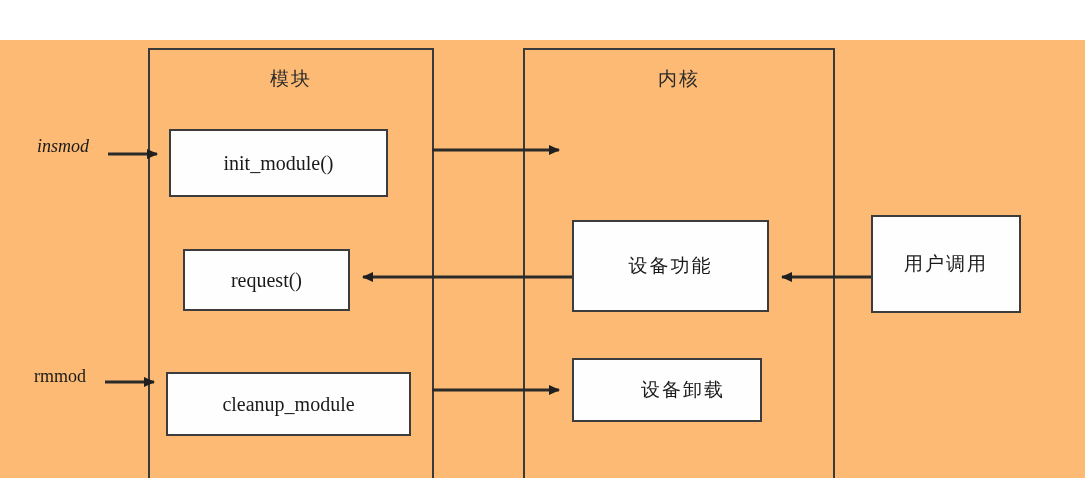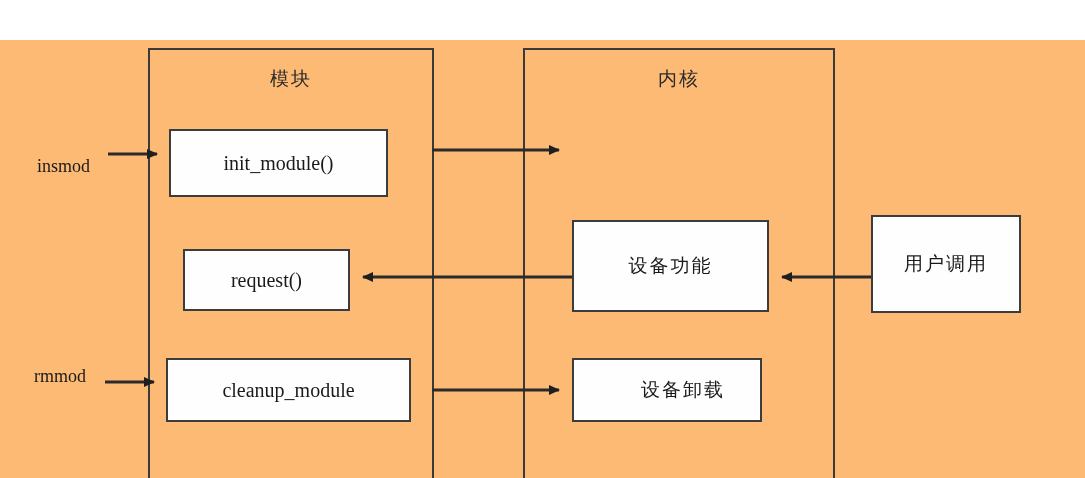--- a/index.html
+++ b/index.html
@@ -99,33 +99,33 @@
   </svg>
 
   <div class="node" id="box-init-module" style="left: 169px; top: 89px; width: 219px; height: 68px;">
     <span class="node-label">init_module()</span>
   </div>
 
   <div class="node" id="box-request" style="left: 183px; top: 209px; width: 167px; height: 62px;">
     <span class="node-label">request()</span>
   </div>
 
-  <div class="node" id="box-cleanup-module" style="left: 166px; top: 318px; width: 245px; height: 64px;">
+  <div class="node" id="box-cleanup-module" style="left: 166px; top: 332px; width: 245px; height: 64px;">
     <span class="node-label">cleanup_module</span>
   </div>
 
 
   <div class="node" id="box-device-function" style="left: 572px; top: 180px; width: 197px; height: 92px; text-align: right;">
     <span class="node-label cjk">设备功能</span>
   </div>
 
   <div class="node" id="box-device-unload" style="left: 572px; top: 318px; width: 190px; height: 64px; padding-left: 32px;">
     <span class="node-label cjk">设备卸载</span>
   </div>
 
   <div class="node" id="box-user-call" style="left: 871px; top: 175px; width: 150px; height: 98px;">
     <span class="node-label cjk">用户调用</span>
   </div>
 
-  <div class="edge-label" id="lbl-insmod" style="left: 37px; top: 116px;">insmod</div>
+  <div class="edge-label" id="lbl-insmod" style="left: 37px; top: 96px; font-style: italic;">insmod</div>
   <div class="edge-label" id="lbl-rmmod" style="left: 34px; top: 326px;">rmmod</div>
 
 </div>
 
 </body></html>

